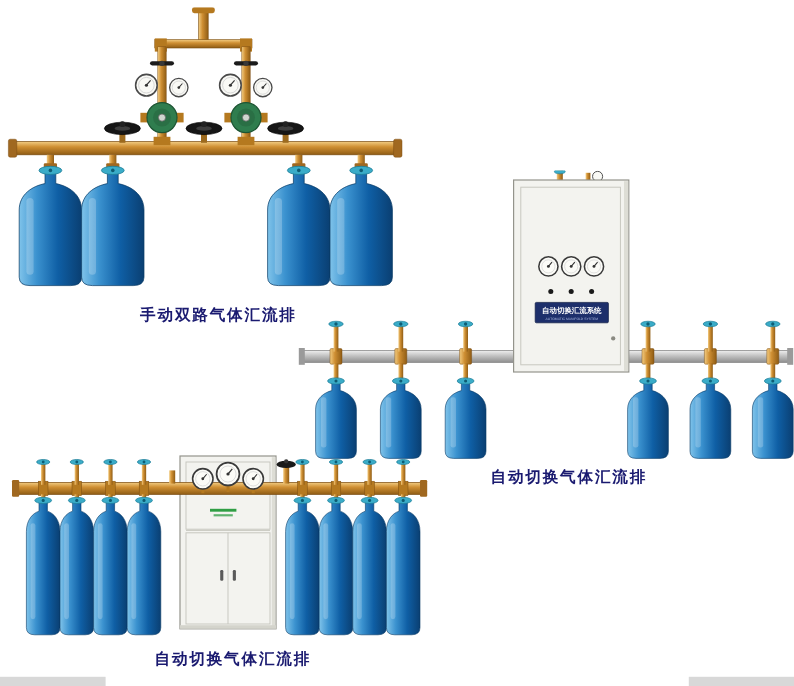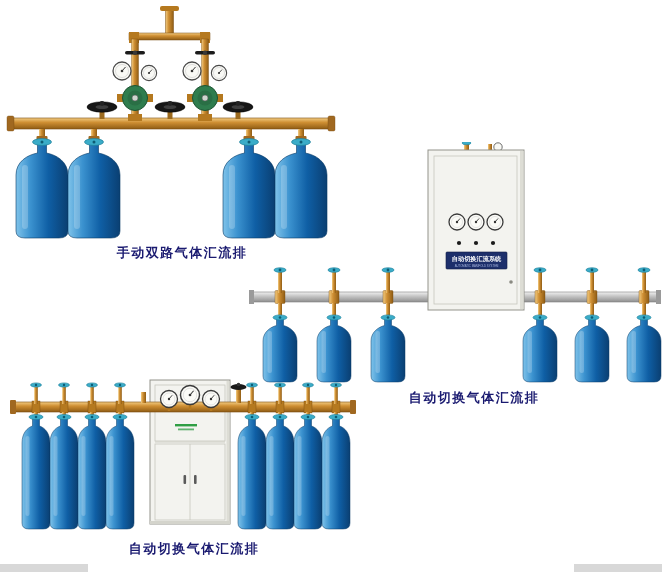--- a/index.html
+++ b/index.html
@@ -121,21 +121,21 @@
       <rect x="296" y="123" width="6" height="9" fill="url(#p1BrassV)"></rect>
         <rect x="293.5" y="130" width="11" height="7" rx="1" fill="#a06820"></rect>
     </g>
 
     <use href="#p1CylShape" transform="translate(40,135)"></use>
     <use href="#p1CylShape" transform="translate(92,135)"></use>
     <use href="#p1CylShape" transform="translate(247,135)"></use>
     <use href="#p1CylShape" transform="translate(299,135)"></use>
   </svg>
 
-  <div class="caption" style="left:82px;top:244px">手动双路气体汇流排</div>
+  <div class="caption" style="left:82px;top:254px">手动双路气体汇流排</div>
 
   <svg class="product-figure" style="left:248px;top:142px" width="414" height="246" viewBox="0 0 414 246">
     <defs>
       <linearGradient id="p2BrassV" x1="0" y1="0" x2="1" y2="0">
         <stop offset="0" stop-color="#f2cc82"></stop>
           <stop offset="0.4" stop-color="#cf8f33"></stop>
           <stop offset="1" stop-color="#8f5c14"></stop>
       </linearGradient>
       <linearGradient id="p2Silver" x1="0" y1="0" x2="0" y2="1">
         <stop offset="0" stop-color="#f0f0f0"></stop>

